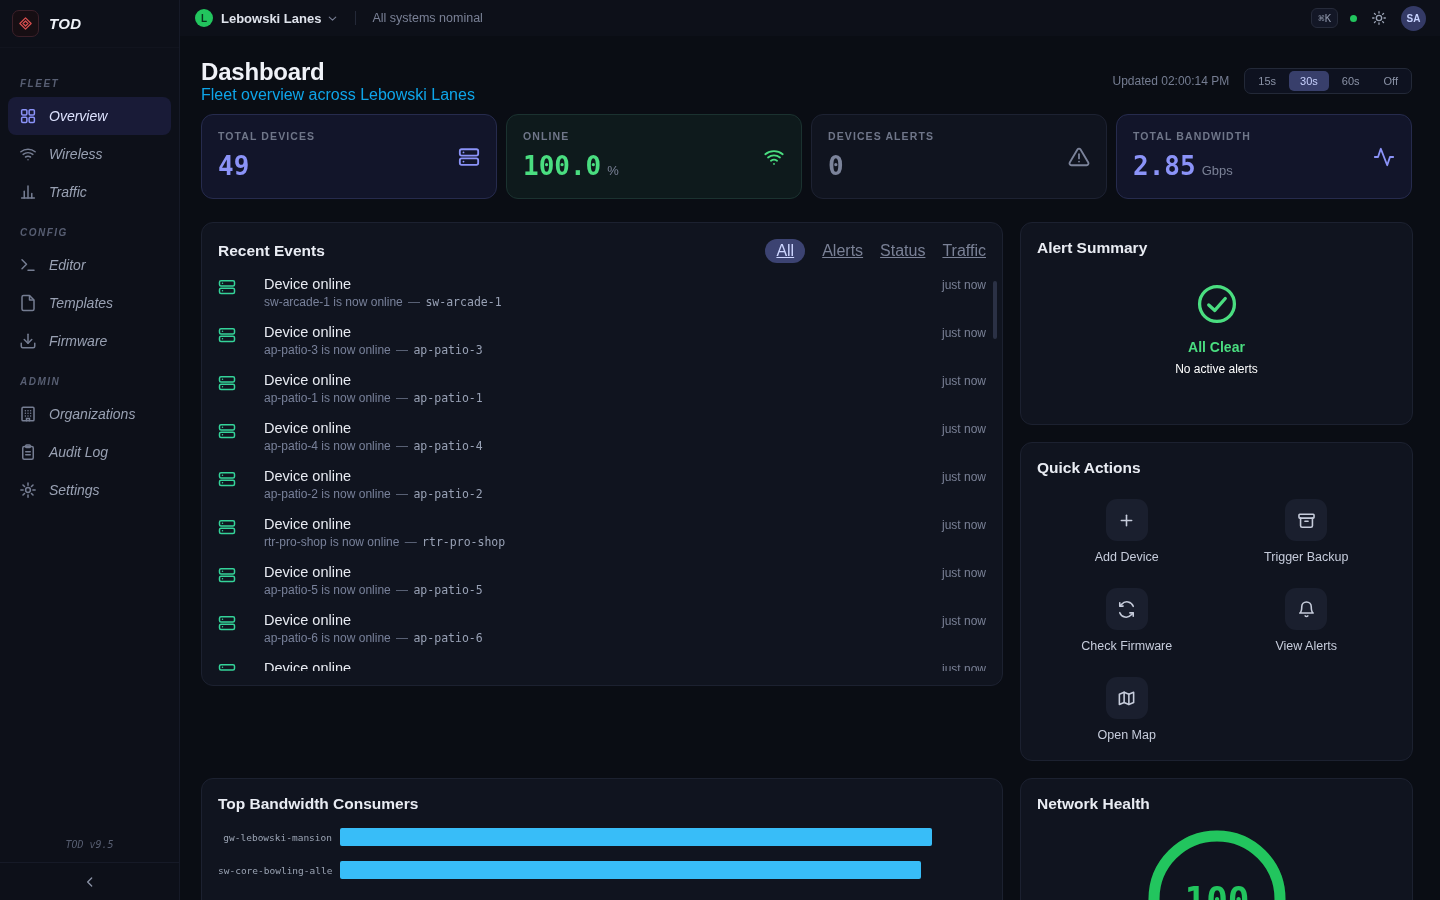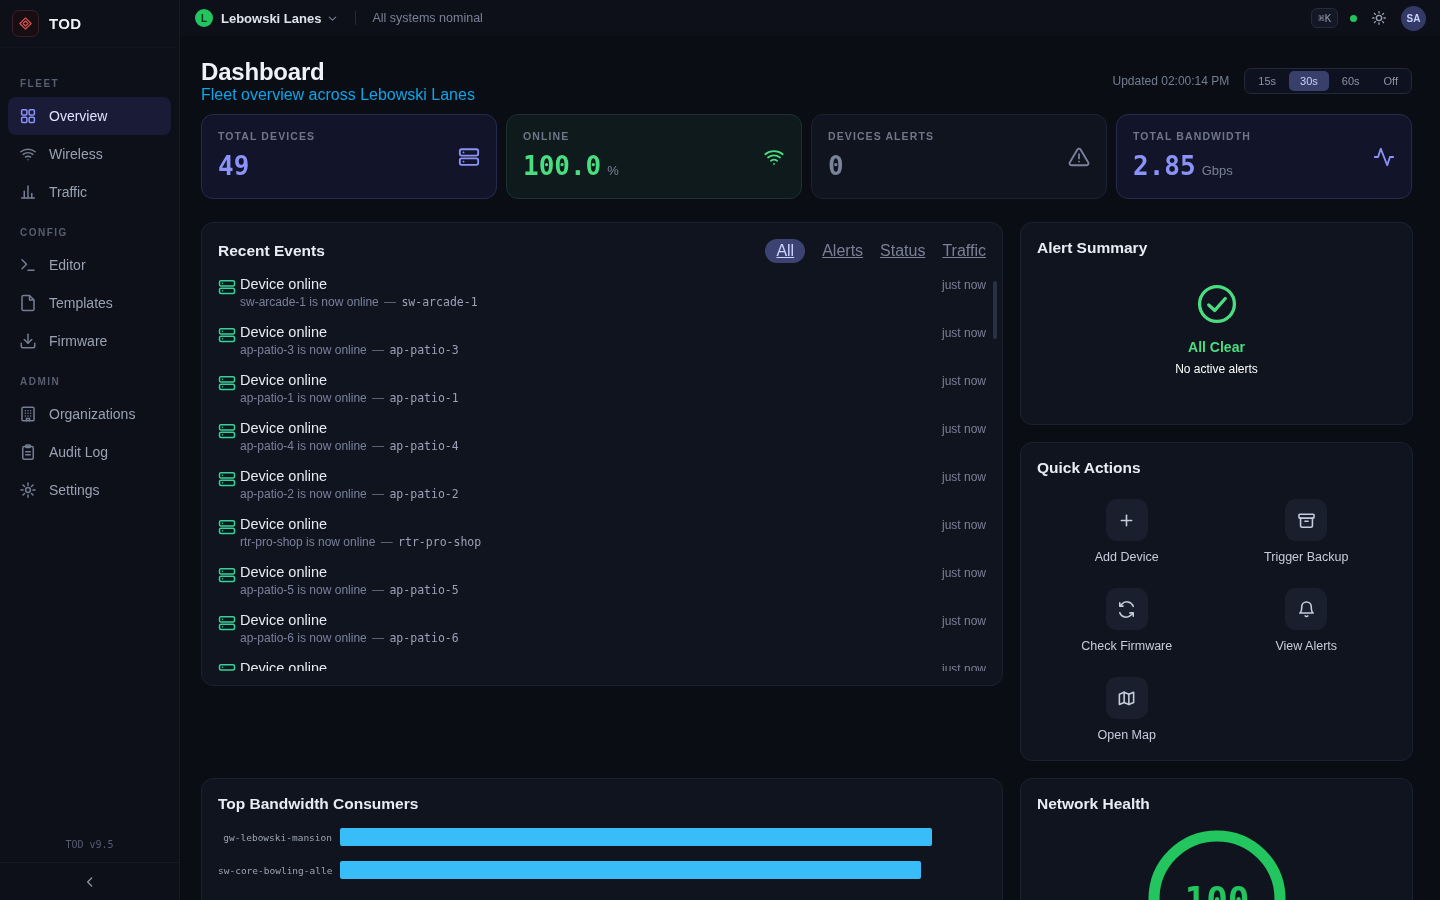--- a/index.html
+++ b/index.html
@@ -9,21 +9,21 @@
     font-family:"Liberation Sans", sans-serif; font-size:14px;
   }
   .mono { font-family:"DejaVu Sans Mono", monospace; }
   svg { display:block; }
 
   .app { display:flex; width:1440px; height:900px; }
 
   
   .sidebar {
     width:180px; flex:0 0 180px; background:#0d1019;
-    border-right:1px solid #161a27; display:flex; flex-direction:column;
+    border-right:1px solid #161a27; display:flex; flex-direction:column;font-style:italic;
   }
   .logo-row { height:48px; display:flex; align-items:center; gap:10px; padding:0 12px; border-bottom:1px solid #14182394; }
   .logo-badge {
     width:27px; height:27px; border-radius:7px; background:#160e13;
     border:1px solid #3c2029; display:flex; align-items:center; justify-content:center; color:#d94f4f;
   }
   .brand-name { font-size:15px; font-weight:700; letter-spacing:.3px; color:#eef1f7; }
   .nav { padding:14px 8px 0 8px; }
   .section-label {
     font-size:10px; font-weight:700; letter-spacing:1.5px; color:#575e72;
@@ -106,21 +106,21 @@
   .panel { background:#10141f; border:1px solid #1c2130; border-radius:12px; padding:16px; }
   .panel-title { font-size:15.5px; font-weight:700; color:#e9ecf3; }
 
   
   .events-panel { height:464px; position:relative; overflow:hidden; }
   .panel-head { display:flex; align-items:center; justify-content:space-between; }
   .tabs { display:flex; align-items:center; gap:17px; }
   .tab { font-size:16px; color:#7a8196; cursor:pointer;text-decoration:underline; }
   .tab.active { background:#3c4372; color:#cdd5ff; padding:3px 11px; border-radius:999px; }
   .event-list { margin-top:10px; height:398px; overflow:hidden; }
-  .event-row { display:flex; align-items:flex-start; gap:4px; height:48px; padding-top:3px; }
+  .event-row { display:flex; align-items:flex-start; gap:28px; height:48px; padding-top:3px; }
   .event-icon { color:#34d399; margin-top:2px; }
   .event-main { flex:1; min-width:0; }
   .event-title { font-size:14.5px; font-weight:500; color:#e8ebf2; }
   .event-sub { margin-top:3px; font-size:12px; color:#78819a; }
   .event-sep { color:#636b80; margin:0 2px; }
   .event-device { font-family:"DejaVu Sans Mono", monospace; font-size:11.5px; color:#98a1b5; }
   .event-time { font-size:12px; color:#7a8196; margin-top:2px; }
   .scroll-thumb { position:absolute; right:5px; top:58px; width:4px; height:58px; border-radius:2px; background:#2b3145; cursor:grab; }
 
   

